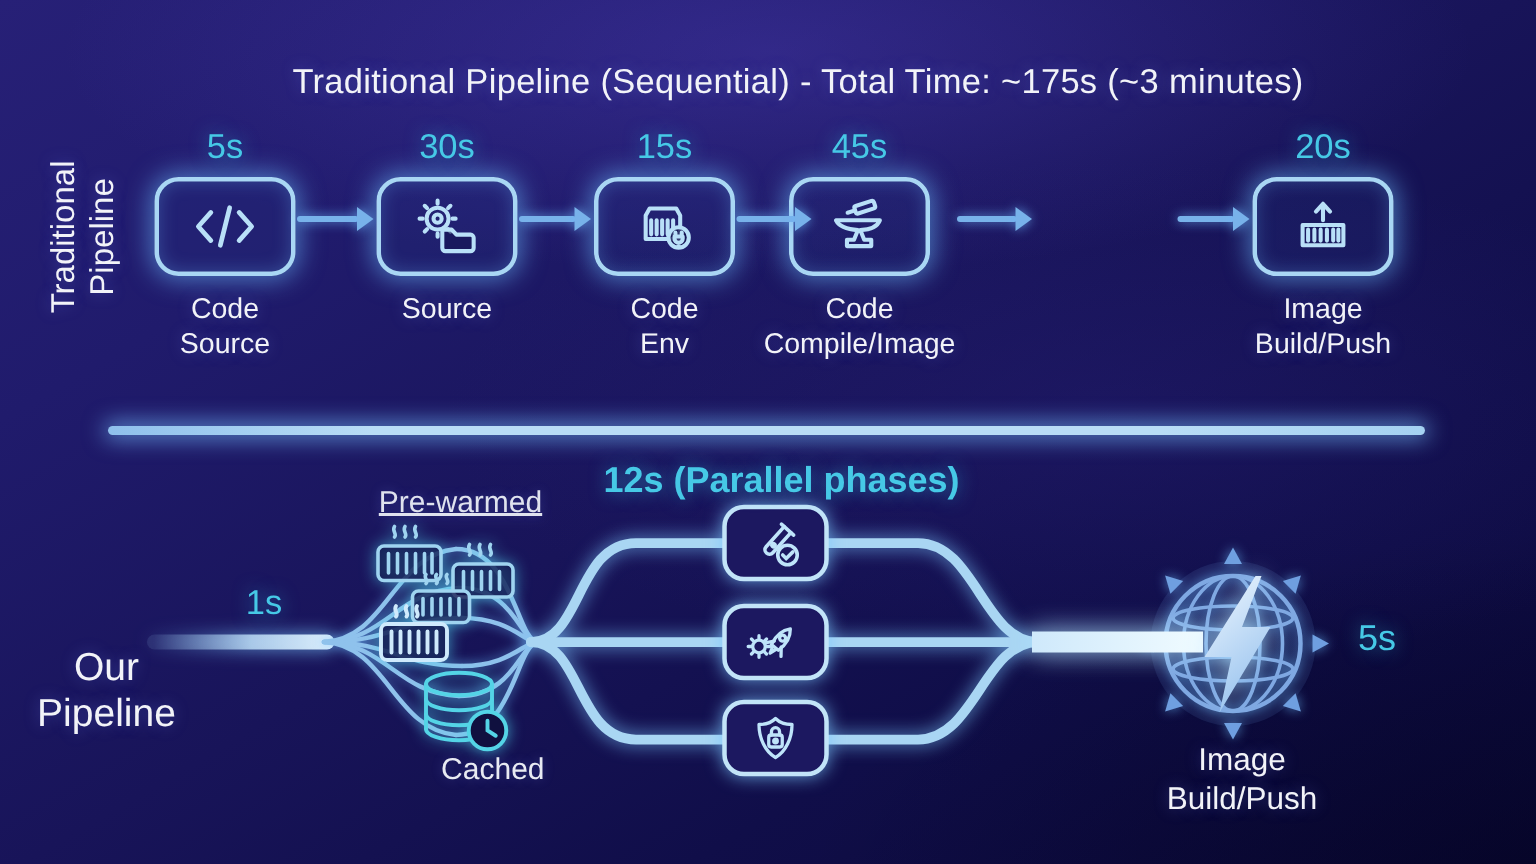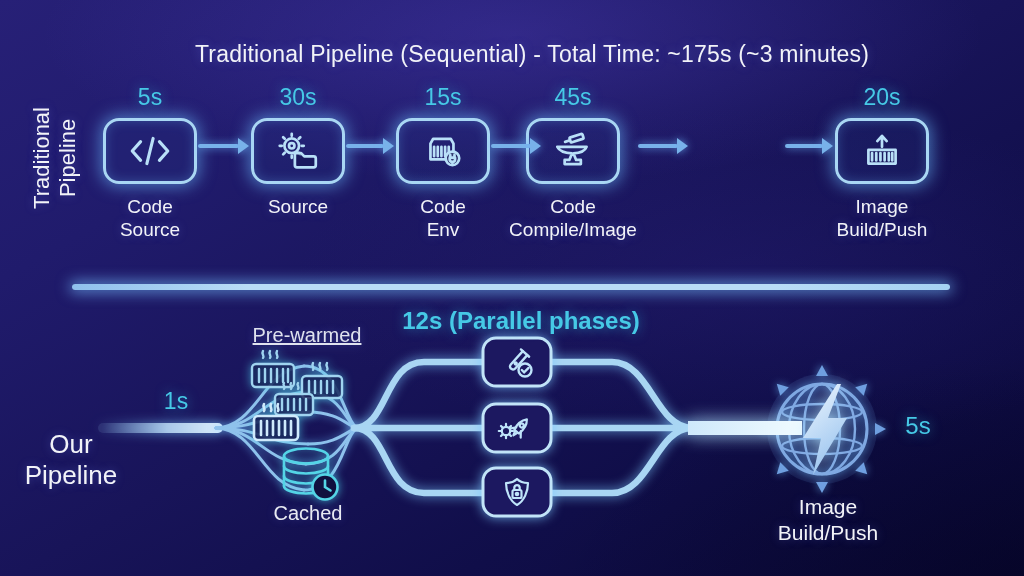--- a/index.html
+++ b/index.html
@@ -30,21 +30,21 @@
     box-shadow:0 0 14px 3px rgba(120,190,255,.65);}
   .flow-svg{position:absolute;left:0;top:0;width:1024px;height:576px;}
   .glow-soft{filter:drop-shadow(0 0 4px rgba(110,190,255,.70));}
   .glow-mid{filter:drop-shadow(0 0 6px rgba(125,200,255,.80));}
   .glow-strong{filter:drop-shadow(0 0 9px rgba(175,225,255,.95));}
   .glow-cyan{filter:drop-shadow(0 0 5px rgba(80,210,235,.75));}
   .our-label{position:absolute;left:1px;top:393px;width:140px;text-align:center;font-size:26px;line-height:1.2;margin-top:36px;}
   .our-label span{display:block;}
   .lab-1s{position:absolute;left:156px;top:388px;width:40px;text-align:center;font-size:23px;font-weight:400;}
   .lab-prewarmed{position:absolute;left:236px;top:324px;width:142px;text-align:center;font-size:20px;color:#dfe2ee;text-shadow:0 0 8px rgba(120,140,255,.3);text-decoration:underline;}
-  .lab-cached{position:absolute;left:253px;top:502px;width:110px;text-align:center;font-size:20px;color:#e8eaf2;text-shadow:0 0 8px rgba(120,140,255,.3);}
+  .lab-cached{position:absolute;left:253px;top:502px;width:110px;text-align:right;font-size:20px;color:#e8eaf2;text-shadow:0 0 8px rgba(120,140,255,.3);}
   .lab-parallel{position:absolute;left:380px;top:307px;width:282px;text-align:center;font-size:24px;font-weight:700;}
   .lab-5s{position:absolute;left:894px;top:412px;width:48px;text-align:center;font-size:24px;font-weight:500;}
   .end-label{position:absolute;left:748px;top:494px;width:160px;text-align:center;font-size:21px;line-height:1.25;}
   .end-label span{display:block;}
 </style>
 </head>
 <body>
 
 <div class="canvas">
 

